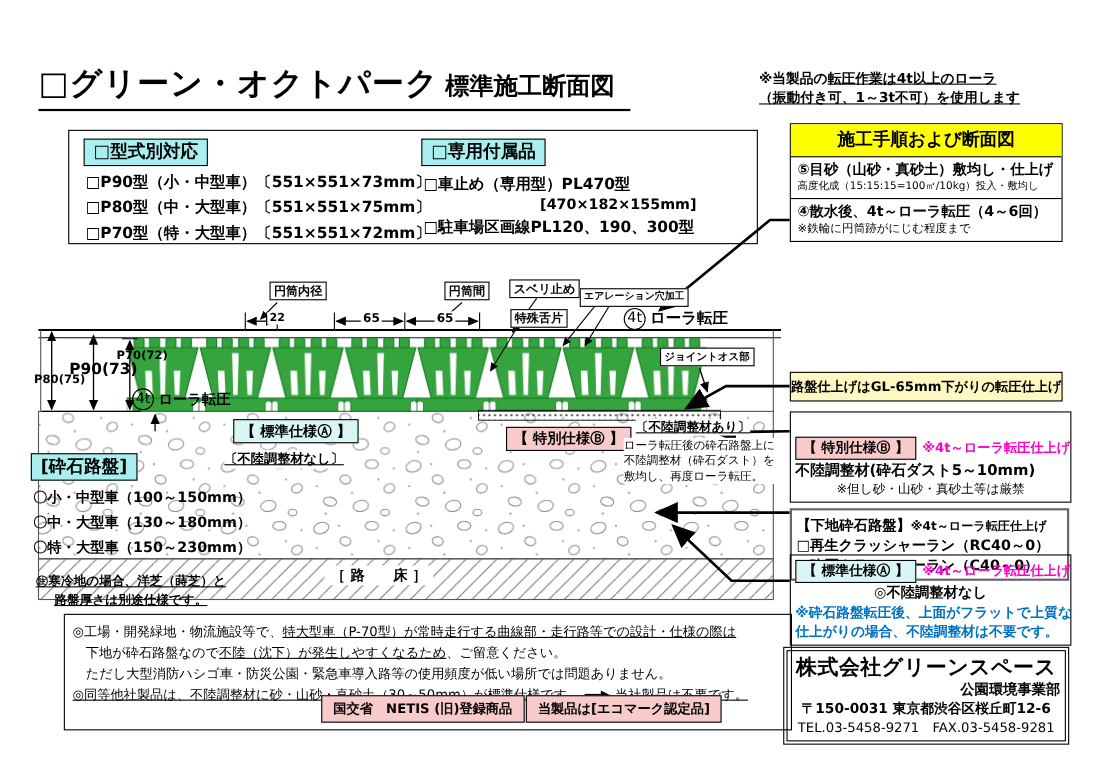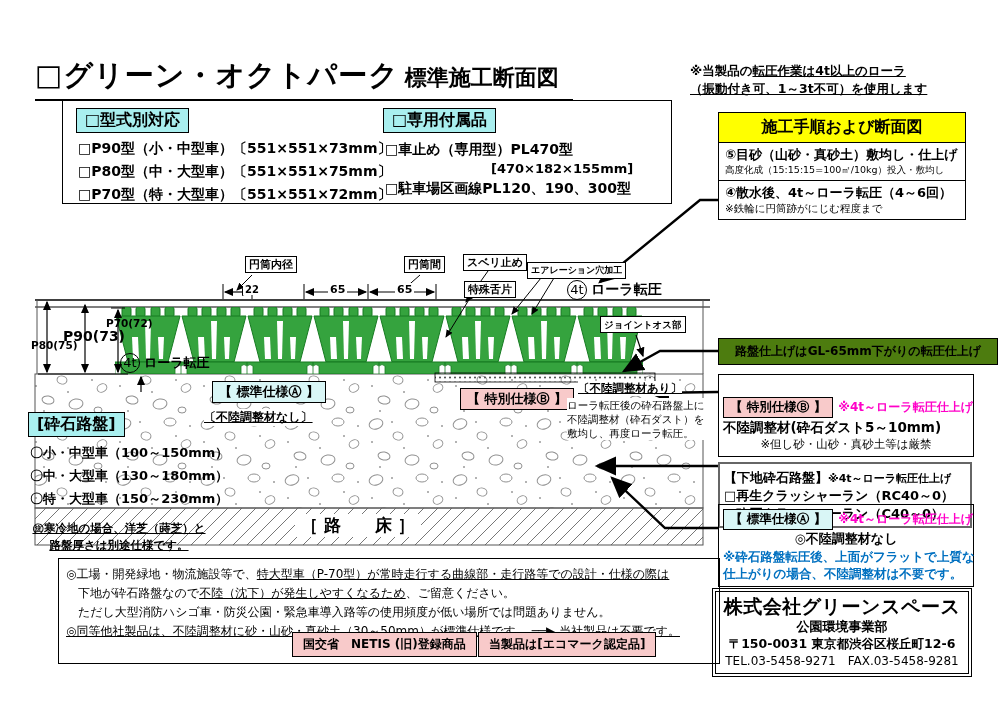--- a/index.html
+++ b/index.html
@@ -11,35 +11,35 @@
   .abs{position:absolute;white-space:nowrap;}
   .b{font-weight:bold;}
   .u{text-decoration:underline;}
   
   #title{left:35px;top:56px;border-bottom:2.5px solid #000;padding:0 14px 3px 0;}
   #title .prod{font-size:29px;font-weight:bold;letter-spacing:1px;}
   #title .suff{font-size:22px;font-weight:bold;margin-left:6px;}
   
   #top-note{left:690px;top:62px;width:284px;font-size:12.5px;font-weight:bold;text-align:left;line-height:18px;}
   
-  #top-box{left:62px;top:100px;width:608px;height:102px;border:1.5px solid #000;}
+  #top-box{left:62px;top:118px;width:608px;height:102px;border:1.5px solid #000;padding-left:17px;}
   .cyan-tag{background:#a9efef;border:1.2px solid #000;display:inline-block;padding:1px 8px;font-weight:bold;font-size:16px;}
   #model-items div{font-size:14px;font-weight:bold;line-height:23px;}
   
   #proc-panel{left:718px;top:112px;width:246px;border:1.5px solid #000;}
   #proc-header{background:#ffff00;text-align:center;font-weight:bold;font-size:16px;padding:4px 0;border-bottom:1.5px solid #000;}
   .proc-row{padding:3px 5px 4px 6px;border-bottom:1.2px solid #000;}
   .proc-row:last-child{border-bottom:none;}
   .proc-title{font-size:13px;font-weight:bold;line-height:17px;}
   .proc-sub{font-size:9.5px;line-height:13px;}
   .proc-sub2{font-size:10.5px;line-height:14px;}
   .green-txt{color:#009944;}
   
-  #gl-bar{left:718px;top:338px;width:246px;background:#4d7c0f;border:1.2px solid #000;
-    font-size:12px;font-weight:bold;text-align:center;padding:4px 16px;}
+  #gl-bar{left:718px;top:338px;width:246px;background:#fef9c3;border:1.2px solid #000;
+    font-size:12px;font-weight:bold;text-align:center;padding:4px 0;}
   
   #spec-b-panel{left:718px;top:374px;width:246px;border:1.2px solid #000;padding:21px 4px 4px 4px;}
   .pink-tag{background:#f8caca;border:1.2px solid #000;display:inline-block;padding:1px 6px;font-weight:bold;font-size:12.5px;}
   .cyan-tag2{background:#d9f6f6;border:1.2px solid #000;display:inline-block;padding:1px 6px;font-weight:bold;font-size:12.5px;}
   .magenta{color:#ff00c8;font-weight:bold;font-size:12px;}
   
   #subbase-panel{left:718px;top:440px;width:242px;border:2px solid #666;padding:3px 4px;margin-top:22px;}
   #subbase-panel div{font-weight:bold;}
   
   #spec-a-panel{left:718px;top:504px;width:246px;border:1.2px solid #000;padding:3px 4px 4px 4px;}
@@ -220,21 +220,21 @@
     <span class="magenta">※4t～ローラ転圧仕上げ</span>
   </div>
   <div class="b" style="font-size:13px;text-align:center;">◎不陸調整材なし</div>
   <div class="blue-txt">※砕石路盤転圧後、上面がフラットで上質な</div>
   <div class="blue-txt">仕上がりの場合、不陸調整材は不要です。</div>
 </div>
 
 <div id="company-box" class="abs">
   <div id="company-inner">
     <div class="b" style="font-size:19px;letter-spacing:0.5px;">株式会社グリーンスペース</div>
-    <div class="b" style="font-size:13px;margin-top:-2px;">公園環境事業部</div>
+    <div class="b" style="font-size:13px;text-align:right;margin-top:-2px;">公園環境事業部</div>
     <div class="b" style="font-size:12.5px;">〒150-0031 東京都渋谷区桜丘町12-6</div>
     <div style="font-size:12px;">TEL.03-5458-9271　FAX.03-5458-9281</div>
   </div>
 </div>
 
 <div id="gravel-hdr" class="abs cyan-tag" style="font-size:16px;">[砕石路盤]</div>
 <div id="gravel-items" class="abs">
   <div>〇小・中型車（100～150mm）</div>
   <div>〇中・大型車（130～180mm）</div>
   <div>〇特・大型車（150～230mm）</div>
@@ -268,21 +268,21 @@
 
 <div class="abs cyan-tag2" style="left:212px;top:381px;font-size:13px;">【 標準仕様Ⓐ 】</div>
 <div class="abs b u" style="left:204px;top:409px;font-size:12px;background:#fff;">〔不陸調整材なし〕</div>
 <div class="abs pink-tag" style="left:460px;top:388px;font-size:13px;">【 特別仕様Ⓑ 】</div>
 <div class="abs b u" style="left:578px;top:381px;font-size:11.5px;background:#fff;">〔不陸調整材あり〕</div>
 <div class="abs" style="left:567px;top:398px;font-size:10.5px;line-height:14px;background:#fff;">
   <div>ローラ転圧後の砕石路盤上に</div>
   <div>不陸調整材（砕石ダスト）を</div>
   <div>敷均し、再度ローラ転圧。</div>
 </div>
-<div class="abs b" style="left:295px;top:514px;font-size:17px;background:#fff;padding:0 6px;">［ 路　　床 ］</div>
+<div class="abs b" style="left:295px;top:514px;font-size:13px;background:#fff;padding:0 6px;">［ 路　　床 ］</div>
 
 <div id="bottom-box" class="abs">
   <div class="bl"><span>◎工場・開発緑地・物流施設等で、</span><span class="u">特大型車（P-70型）が常時走行する曲線部・走行路等での設計・仕様の際は</span></div>
   <div class="bl"><span>　下地が砕石路盤なので</span><span class="u">不陸（沈下）が発生しやすくなるため</span><span>、ご留意ください。</span></div>
   <div class="bl">　ただし大型消防ハシゴ車・防災公園・緊急車導入路等の使用頻度が低い場所では問題ありません。</div>
   <div class="bl"><span class="u">◎同等他社製品は、不陸調整材に砂・山砂・真砂土（30～50mm）が標準仕様です。</span> <span>──▶</span> <span class="u">当社製品は不要です。</span></div>
 </div>
 <div class="abs badge" style="left:292px;top:632px;">国交省　NETIS (旧)登録商品</div>
 <div class="abs badge" style="left:478px;top:632px;">当製品は[エコマーク認定品]</div>
 

